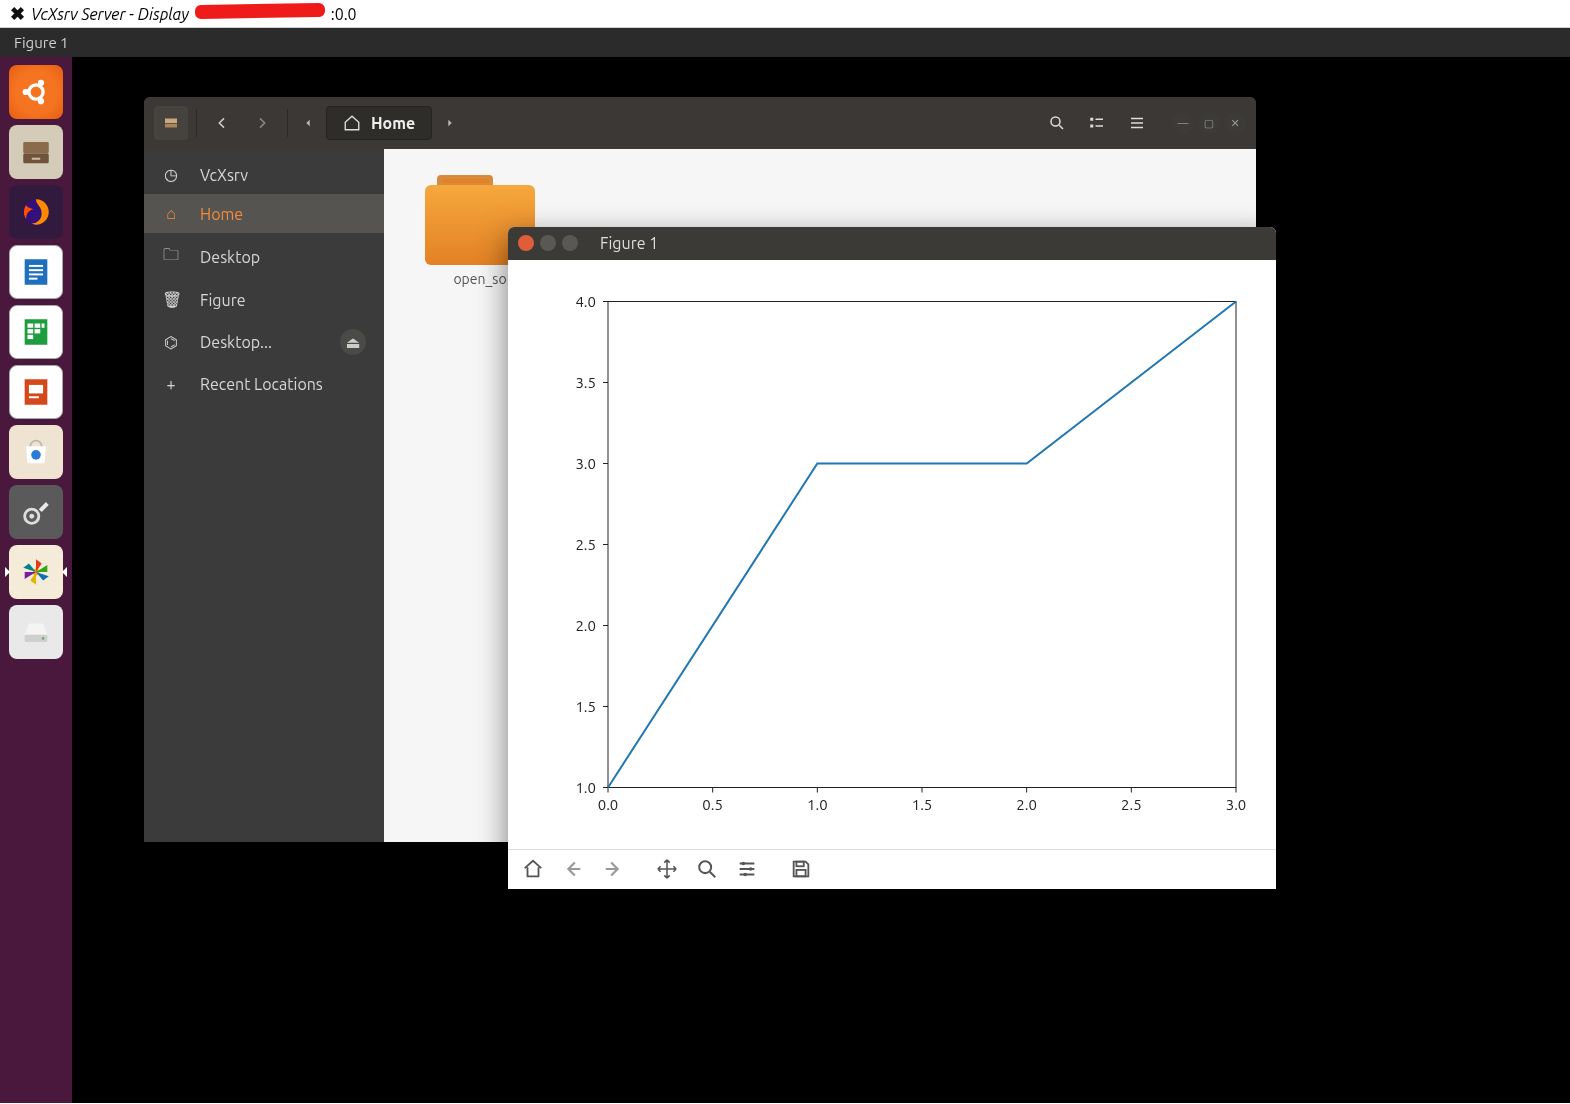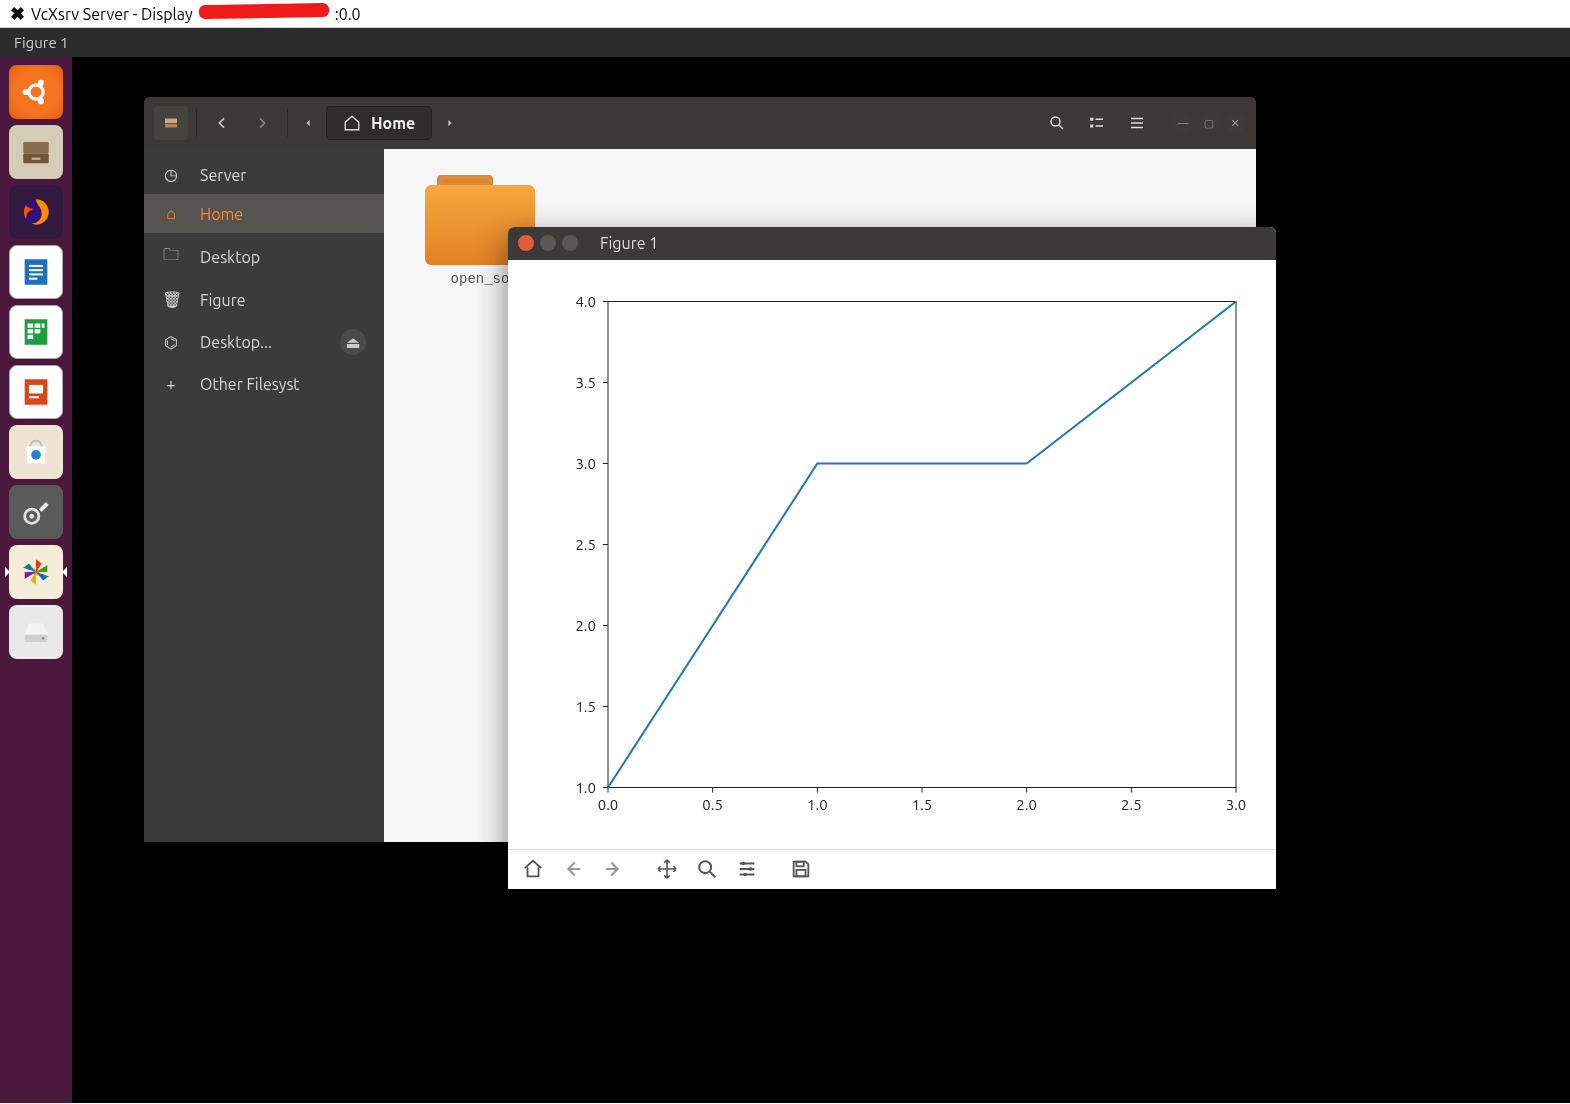--- a/index.html
+++ b/index.html
@@ -36,21 +36,21 @@
     .nautilus-header .spacer{flex:1;}
     .win-ctrls{display:flex;gap:4px;margin-left:12px;}
     .win-ctrls .c{width:22px;height:22px;border-radius:50%;background:#3d3b38;display:flex;align-items:center;justify-content:center;color:#999;font-size:11px;}
     .nautilus-body{display:flex;flex:1;min-height:0;}
     .places{width:240px;background:#3b3b3b;color:#d6d6d6;padding-top:6px;}
     .place{display:flex;align-items:center;gap:20px;padding:10px 18px;font-size:16px;}
     .place.active{background:#565450;color:#f28c3c;}
     .place .ico{width:18px;text-align:center;}
     .place .eject{margin-left:auto;width:26px;height:26px;border-radius:50%;background:#4a4a47;display:flex;align-items:center;justify-content:center;color:#ccc;}
     .files-pane{flex:1;background:#f6f6f6;padding:26px 36px;}
-    .folder-item{width:120px;text-align:center;color:#555;font-size:14px;font-family:Liberation Mono, monospace;}
+    .folder-item{width:120px;text-align:center;color:#555;font-size:14px;}
     .folder-icon{width:110px;height:90px;position:relative;margin:0 auto 6px;}
     .folder-icon .tab{position:absolute;left:12px;top:0;width:56px;height:14px;background:#d88b3d;border-radius:4px 4px 0 0;}
     .folder-icon .body{position:absolute;left:0;top:10px;right:0;bottom:0;background:linear-gradient(#f6a83e,#e38125);border-radius:6px;}
     .folder-icon .line{position:absolute;left:18px;top:4px;width:46px;height:4px;background:#e38125;border-radius:2px;}
     
     .figwin{position:absolute;left:508px;top:170px;width:768px;height:662px;background:#fff;border-radius:6px 6px 0 0;box-shadow:0 10px 30px rgba(0,0,0,.5);display:flex;flex-direction:column;}
     .fig-title{height:34px;background:#3c3a37;border-radius:6px 6px 0 0;display:flex;align-items:center;padding:0 10px;gap:8px;color:#ddd;}
     .traffic{display:flex;gap:6px;}
     .traffic .d{width:16px;height:16px;border-radius:50%;}
     .traffic .close{background:#e05d3a;}
@@ -60,21 +60,21 @@
     .mpl-toolbar{height:42px;border-top:1px solid #ddd;display:flex;align-items:center;gap:2px;padding:0 6px;color:#555;}
     .mpl-toolbar .tb{width:38px;height:34px;display:flex;align-items:center;justify-content:center;border-radius:3px;}
     .mpl-toolbar .gap{width:12px;}
     .redact{position:absolute;background:#ef1b1b;border-radius:6px;}
   </style>
 </head>
 <body>
 
 <div class="host-title-bar">
   <span class="host-icon">✖</span>
-  <span style="position:relative;">VcXsrv Server - Display </span>
+  <span style="position:relative;font-style:italic;">VcXsrv Server - Display </span>
   <span style="position:relative;display:inline-block;width:130px;height:16px;">
     <span class="redact" style="left:0;top:-2px;width:130px;height:14px;transform:rotate(-1deg);"></span>
   </span>
   <span>:0.0</span>
 </div>
 
 <div class="xserver-bar">
   <span>Figure 1</span>
 </div>
 
@@ -233,21 +233,21 @@
           </div>
         <div class="c">
             <span>✕</span>
           </div>
       </div>
     </div>
     <div class="nautilus-body">
       <div class="places">
         <div class="place">
           <span class="ico">◷</span>
-          <span>Server</span>
+          <span>VcXsrv</span>
         </div>
         <div class="place active">
           <span class="ico">⌂</span>
           <span>Home</span>
         </div>
         <div class="place">
           <span class="ico">🗀</span>
           <span>Desktop</span>
         </div>
         <div class="place">
@@ -256,21 +256,21 @@
         </div>
         <div class="place">
           <span class="ico">⌬</span>
           <span>Desktop...</span>
           <span class="eject">
               <span>⏏</span>
             </span>
         </div>
         <div class="place">
           <span class="ico">+</span>
-          <span>Other Filesyst</span>
+          <span>Recent Locations</span>
         </div>
       </div>
       <div class="files-pane">
         <div class="folder-item">
           <div class="folder-icon">
             <div class="tab"></div>
               <div class="body"></div>
               <div class="line"></div>
           </div>
           <div>open_so</div>

